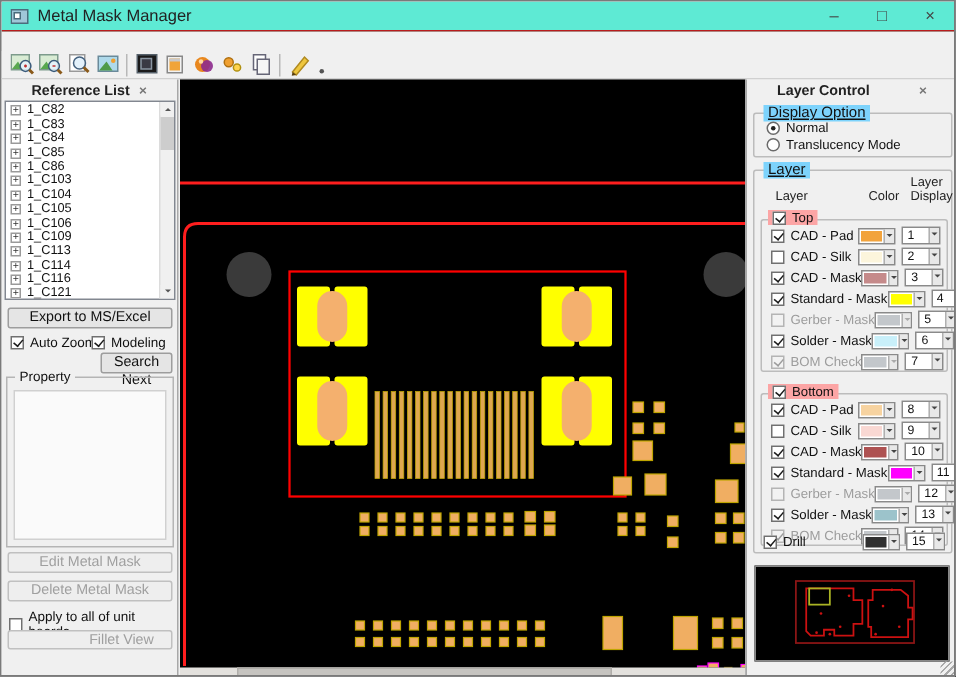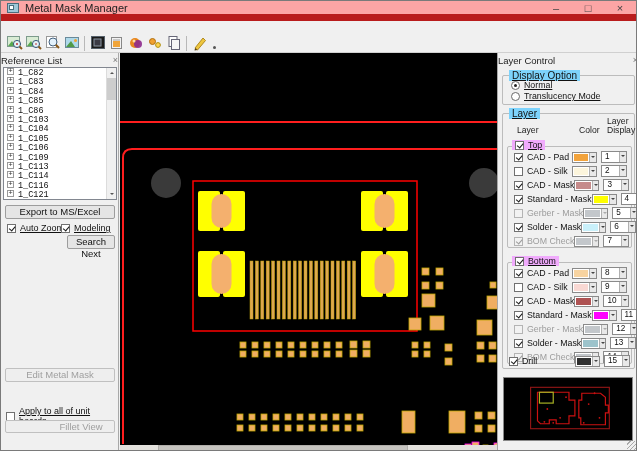--- a/index.html
+++ b/index.html
@@ -1,21 +1,21 @@
 <!DOCTYPE html>
 <html><head>
 <meta charset="utf-8">
 <style>
   html,body{margin:0;padding:0;background:#888;}
   *{box-sizing:border-box;}
   #win{position:relative;width:637px;height:451px;background:#f0f0f0;
        font-family:"Liberation Sans",sans-serif;border:1px solid #7a7a7a;overflow:hidden;}
   
-  #titlebar{position:absolute;left:0;top:0;width:100%;height:20px;background:#fca5a5;
-            display:flex;align-items:center;border-bottom:7px solid #b91c1c;}
+  #titlebar{position:absolute;left:0;top:0;width:100%;height:20px;background:#5eead4;
+            display:flex;align-items:center;border-bottom:1px solid #b91c1c;}
   #titlebar .appicon{margin:0 5px 0 6px;display:flex;}
   #title{font-size:11px;color:#222;flex:1;}
   #wincontrols{display:flex;align-items:center;height:100%;}
   .wc{width:32px;text-align:center;font-size:11px;color:#444;line-height:20px;cursor:default;}
   
   #menubar{position:absolute;left:0;top:20px;width:100%;height:13px;background:#f0f0f0;
            display:flex;align-items:center;font-size:10.5px;color:#111;}
   .menuitem{padding:0 8px;height:13px;line-height:13px;}
   .menuitem.active{background:#d5e8f8;border:1px solid #66a7e8;padding:0 7px;line-height:11px;}
   
@@ -23,63 +23,63 @@
            border-bottom:1px solid #d0d0d0;display:flex;align-items:center;padding-left:4px;}
   .tbi{width:19px;height:17px;display:flex;align-items:center;justify-content:center;}
   .tbsep{width:1px;height:15px;background:#b8b8b8;margin:0 3px;}
   .tbdot{width:3px;height:3px;background:#555;border-radius:50%;margin-left:4px;margin-top:8px;}
   
   #content{position:absolute;left:0;top:52px;width:637px;height:399px;}
   
   #leftpanel{position:absolute;left:0;top:0;width:118px;height:399px;background:#f0f0f0;
              border-right:1px solid #a8a8a8;font-size:9px;color:#111;}
   .panelhdr{position:absolute;left:0;top:0;width:100%;height:14px;display:flex;align-items:center;
-            padding:0 0;font-size:9.5px;color:#222;}
+            padding:0 20px;font-size:9.5px;color:#222;font-weight:bold;}
   .panelhdr .x{margin-left:auto;color:#777;font-size:9px;}
   #tree{position:absolute;left:2px;top:14px;width:114px;height:133px;background:#fff;
         border:1px solid #828790;overflow:hidden;}
-  .titem{height:9.4px;display:flex;align-items:flex-start;font-size:8.5px;white-space:nowrap;font-family:Liberation Mono, monospace;}
+  .titem{height:9.4px;display:flex;align-items:flex-end;font-size:8.5px;white-space:nowrap;}
   .plus{width:7px;height:7px;border:1px solid #9a9a9a;margin:0 4px 0 3px;font-size:7px;line-height:5px;
         text-align:center;color:#333;background:#fff;flex:0 0 7px;}
   #treescroll{position:absolute;right:0;top:0;width:10px;height:100%;background:#f0f0f0;
               border-left:1px solid #dcdcdc;}
   .sarrow{position:absolute;left:0;width:10px;height:9px;background:#f0f0f0;}
   .sarrow:after{content:"";position:absolute;left:2.5px;border:2.5px solid transparent;}
   .sarrow.up{top:0;}  .sarrow.up:after{top:2px;border-bottom-color:#555;}
   .sarrow.down{bottom:0;} .sarrow.down:after{bottom:2px;border-top-color:#555;}
   #treethumb{position:absolute;left:0;top:10px;width:9px;height:22px;background:#cdcdcd;}
   .btn{position:absolute;left:4px;width:110px;height:14px;background:#e5e5e5;border:1px solid #9d9d9d;
        font-size:9.5px;text-align:center;line-height:12px;color:#111;border-radius:2px;}
   .btn.disabled{color:#9f9f9f;background:#eeeeee;border-color:#c0c0c0;}
   .cbrow{position:absolute;display:flex;align-items:center;font-size:9px;}
   .cb{width:9px;height:9px;border:1px solid #707070;background:#fff;position:relative;flex:0 0 9px;}
   .cb.checked:after{content:"";position:absolute;left:1px;top:1px;width:5px;height:2.5px;
        border-left:1.6px solid #1a1a1a;border-bottom:1.6px solid #1a1a1a;transform:rotate(-50deg);}
   .cb.disabled{border-color:#b4b4b4;background:#f2f2f2;}
   .cb.disabled:after{border-color:#9c9c9c;}
-  .cblabel{margin-left:4px;text-decoration:underline;}
+  .cblabel{margin-left:4px;}
   #propbox{position:absolute;left:3px;top:198px;width:112px;height:114px;border:1px solid #b5b5b5;}
   #propbox .legend{position:absolute;top:-6px;left:5px;background:#f0f0f0;padding:0 3px;font-size:9px;}
   #propinner{position:absolute;left:4px;top:8px;right:4px;bottom:4px;background:#fafafa;border:1px solid #d0d0d0;}
   
   #canvas{position:absolute;left:119px;top:0;width:377px;height:399px;background:#000;overflow:hidden;}
   #hscroll{position:absolute;left:0;bottom:0;width:100%;height:7px;background:#e3e1dd;}
   #hthumb{position:absolute;left:38px;top:0;width:250px;height:7px;background:#c6c4c0;border:1px solid #b0aeaa;}
   
   #rightpanel{position:absolute;left:496px;top:0;width:141px;height:399px;background:#f0f0f0;
               border-left:1px solid #a8a8a8;font-size:8.8px;color:#111;}
   .fieldset{position:absolute;border:1px solid #bcbcbc;border-radius:2px;}
   .fieldset .legend{position:absolute;top:-6px;left:6px;background:#7dd3fc;padding:0 3px;font-size:10px;text-decoration:underline;}
   .radiorow{position:absolute;display:flex;align-items:center;}
   .radio{width:9px;height:9px;border:1px solid #6a6a6a;border-radius:50%;background:#fff;position:relative;flex:0 0 9px;}
   .radio.sel:after{content:"";position:absolute;left:2px;top:2px;width:3px;height:3px;border-radius:50%;background:#222;}
   .hdrrow{position:absolute;left:0;top:2px;width:100%;height:20px;font-size:8.6px;color:#222;}
   .hl{position:absolute;}
   .subbox{position:absolute;left:4px;width:125px;border:1px solid #bcbcbc;border-radius:2px;}
-  .sublegend{position:absolute;top:-7px;left:4px;background:#f0abfc;padding:0 3px;display:flex;align-items:center;}
+  .sublegend{position:absolute;top:-7px;left:4px;background:#fca5a5;padding:0 3px;display:flex;align-items:center;}
   .lrow{position:absolute;left:0;width:100%;height:14px;display:flex;align-items:center;}
   .lrow .cb{margin-left:6px;}
   .lrow .lbl{margin-left:4px;flex:1;white-space:nowrap;}
   .lrow .lbl.dis{color:#9c9c9c;}
   .swcombo{width:25px;height:11px;border:1px solid #8a8a8a;background:#fff;display:flex;margin-right:4px;flex:0 0 25px;}
   .sw{width:15px;height:7px;margin:1px;}
   .ddbtn{width:7px;background:#e8e8e8;border-left:1px solid #b0b0b0;position:relative;}
   .ddbtn:after{content:"";position:absolute;left:1px;top:3px;border:2.5px solid transparent;border-top-color:#444;}
   .ddbtn.dis:after{border-top-color:#aaa;}
   .prio{width:26px;height:12px;border:1px solid #8a8a8a;background:#fff;display:flex;margin-right:4px;flex:0 0 26px;}
@@ -263,21 +263,26 @@
       <div class="btn" style="top:152px;">Export to MS/Excel</div>
       <div class="cbrow" style="left:6px;top:170px;">
         <span class="cb checked"></span>
         <span class="cblabel">Auto Zoom</span>
       </div>
       <div class="cbrow" style="left:60px;top:170px;">
         <span class="cb checked"></span>
         <span class="cblabel">Modeling</span>
       </div>
       <div class="btn" style="left:66px;top:182px;width:48px;">Search Next</div>
+      <div id="propbox">
+        <span class="legend">Property</span>
+        <div id="propinner"></div>
+      </div>
       <div class="btn disabled" style="top:315px;">Edit Metal Mask</div>
+      <div class="btn disabled" style="top:334px;">Delete Metal Mask</div>
       <div class="cbrow" style="left:5px;top:353px;">
         <span class="cb"></span>
         <span class="cblabel">Apply to all of unit boards</span>
       </div>
       <div class="btn disabled" style="top:367px;height:13px;padding-left:42px;">Fillet View</div>
     </div>
 
     <div id="canvas"><svg viewBox="0 0 377 392" width="377" height="392">
           <rect x="0" y="0" width="377" height="392" fill="#000000"></rect>
           <line x1="0" y1="69" x2="377" y2="69" stroke="#FF1E1E" stroke-width="2"></line>

